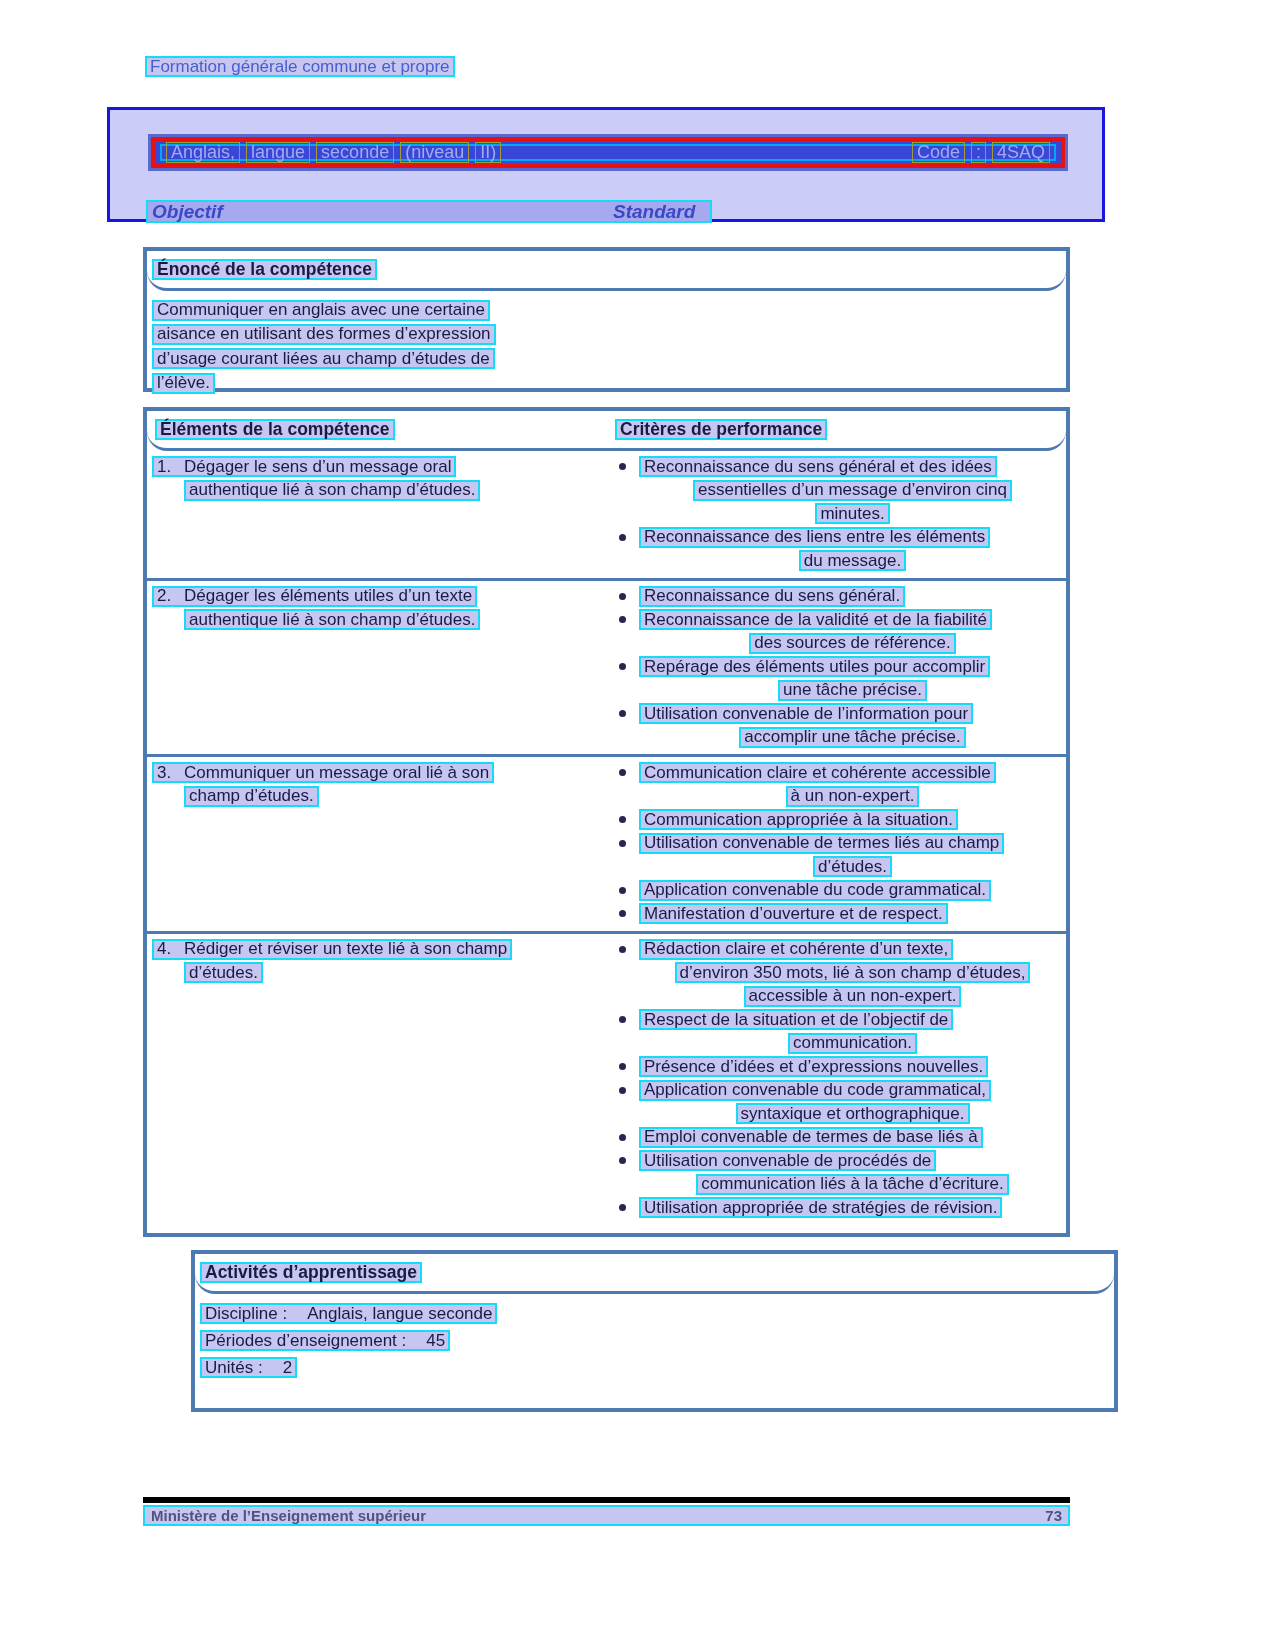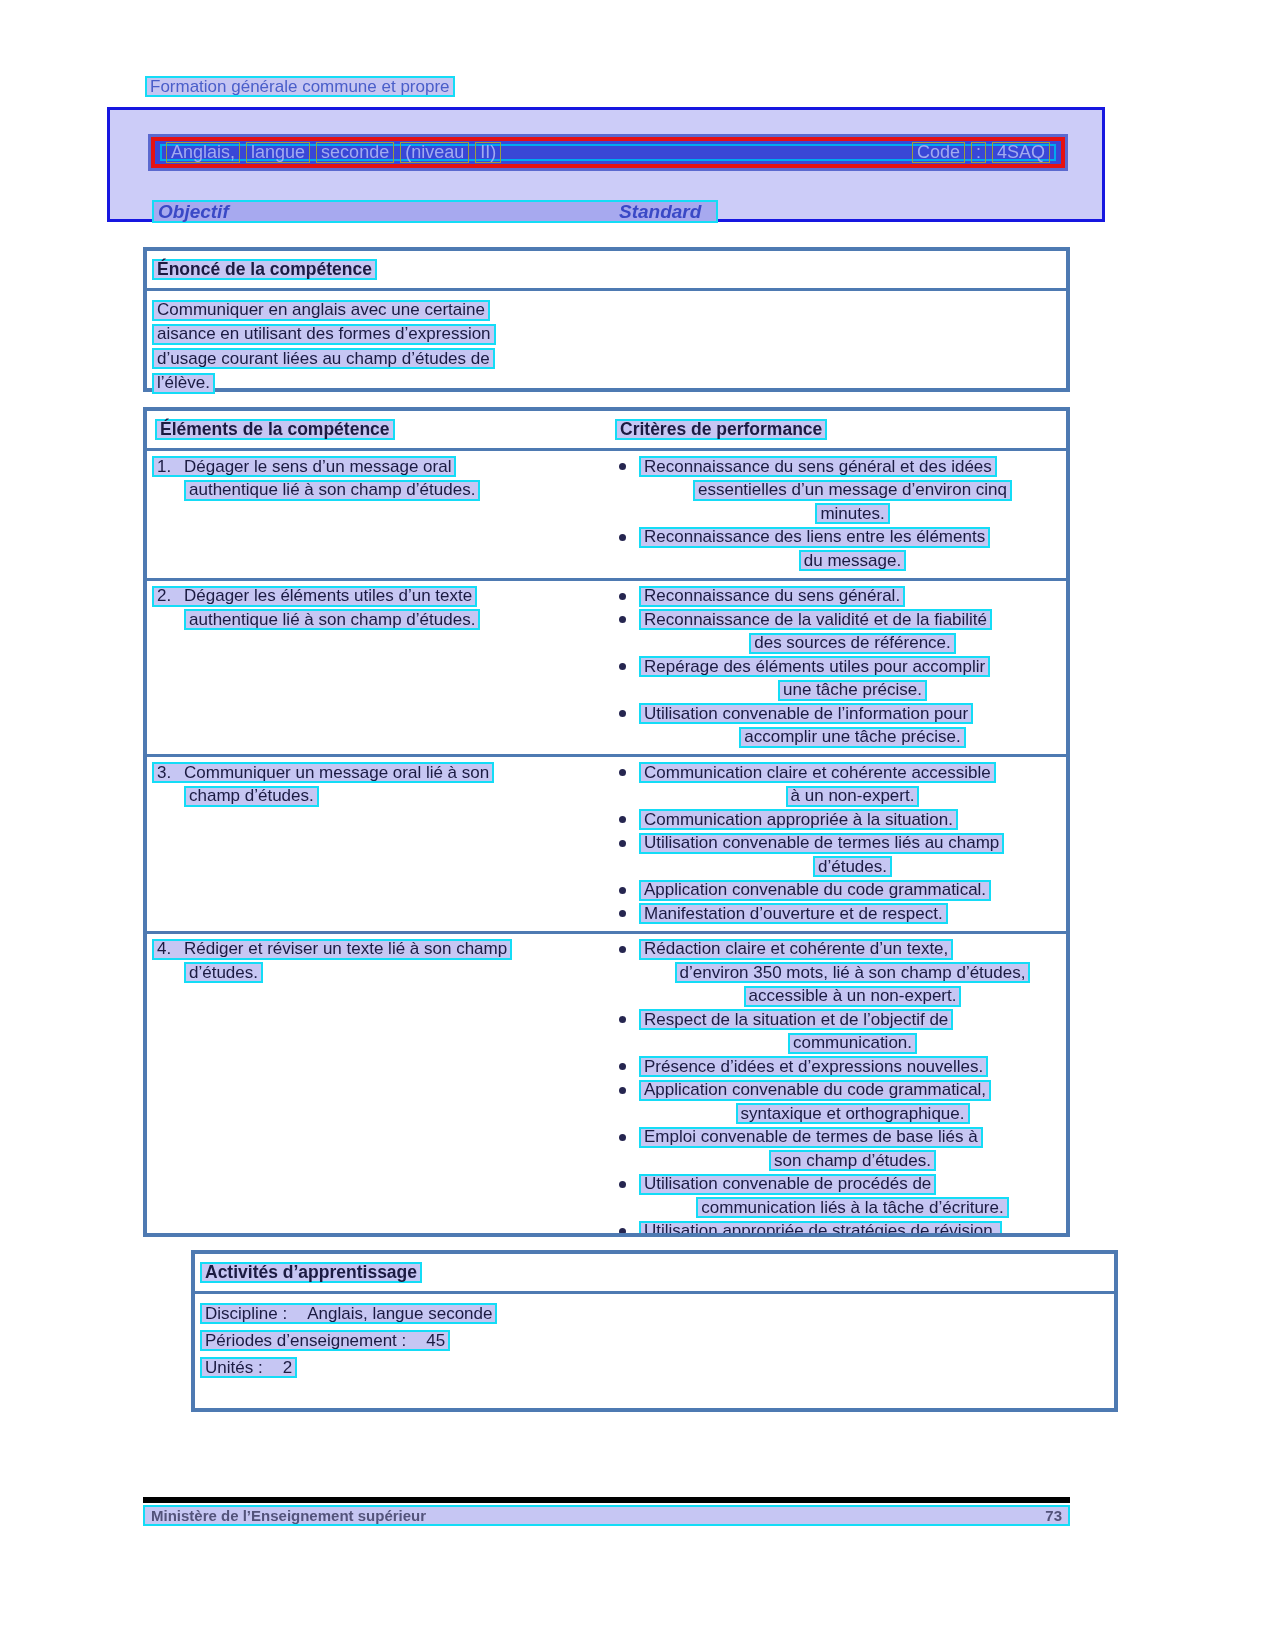--- a/index.html
+++ b/index.html
@@ -12,21 +12,21 @@
   }
   .hl {
     background:var(--hl-fill);
     border:2px solid var(--hl-border);
     display:inline-flex; align-items:center;
     height:21px; padding:0 3px; white-space:nowrap;
   }
   .line { height:23.5px; display:flex; align-items:center; }
 
   
-  .page-header { position:absolute; left:145px; top:76px; font-size:17px; color:#4a5ec9; }
+  .page-header { position:absolute; left:145px; top:56px; font-size:17px; color:#4a5ec9; }
 
   
   .banner-box {
     position:absolute; left:107px; top:107px; width:998px; height:115px;
     background:var(--banner-outer-fill); border:3px solid var(--banner-outer-border);
   }
   .banner-strip {
     position:absolute; left:38px; top:24px; width:920px; height:37px;
     background:var(--banner-strip); padding:3px;
   }
@@ -38,36 +38,36 @@
     position:absolute; left:5px; right:5px; top:3px; bottom:3px;
     border:2px solid var(--linebox-cyan);
     display:flex; align-items:center; justify-content:space-between; padding:0 4px;
   }
   .word-row { display:flex; gap:6px; align-items:center; }
   .word-box {
     border:1px solid var(--word-border); color:var(--banner-text);
     font-size:18px; padding:0 4px; line-height:19px; white-space:nowrap;
   }
   .obj-std {
-    position:absolute; left:42px; top:90px; width:566px; height:23px;
+    position:absolute; left:36px; top:90px; width:566px; height:23px;
     background:var(--obj-fill); border:2px solid var(--hl-border);
     display:flex; align-items:center;
   }
   .obj-std .h { font-size:19px; font-weight:bold; font-style:italic; color:var(--accent-blue-text); }
   .obj-std .h.obj { margin-left:4px; }
   .obj-std .h.std { position:absolute; left:465px; }
 
   
   .section {
     position:absolute; left:143px; width:927px;
     border:4px solid var(--steel); background:#fff;
   }
   .sec-head {
     height:40px; border-bottom:3px solid var(--steel);
-    display:flex; align-items:center; padding-left:5px;
+    display:flex; align-items:center; padding-left:5px;border-radius:20px;
   }
   .sec-head .hl, .sec-head span.htxt { font-weight:bold; font-size:17.5px; }
   #enonce { top:247px; height:145px; }
   #competences { top:407px; height:830px; overflow:hidden; }
   #activites { top:1250px; height:162px;margin-left:48px; }
 
   .enonce-body { padding:7px 0 0 5px; }
   .enonce-body .line { height:24.3px; }
 
   .two-col-head { display:flex;padding-left:8px; }
@@ -320,23 +320,20 @@
             <span class="bullet"></span>
             <span class="hl">Application convenable du code grammatical,</span>
           </div>
           <div class="line indent-bullet">
             <span class="hl">syntaxique et orthographique.</span>
           </div>
           <div class="line">
             <span class="bullet"></span>
             <span class="hl">Emploi convenable de termes de base liés à</span>
           </div>
-          <div class="line indent-bullet">
-            <span class="hl">son champ d’études.</span>
-          </div>
           <div class="line">
             <span class="bullet"></span>
             <span class="hl">Utilisation convenable de procédés de</span>
           </div>
           <div class="line indent-bullet">
             <span class="hl">communication liés à la tâche d’écriture.</span>
           </div>
           <div class="line">
             <span class="bullet"></span>
             <span class="hl">Utilisation appropriée de stratégies de révision.</span>

